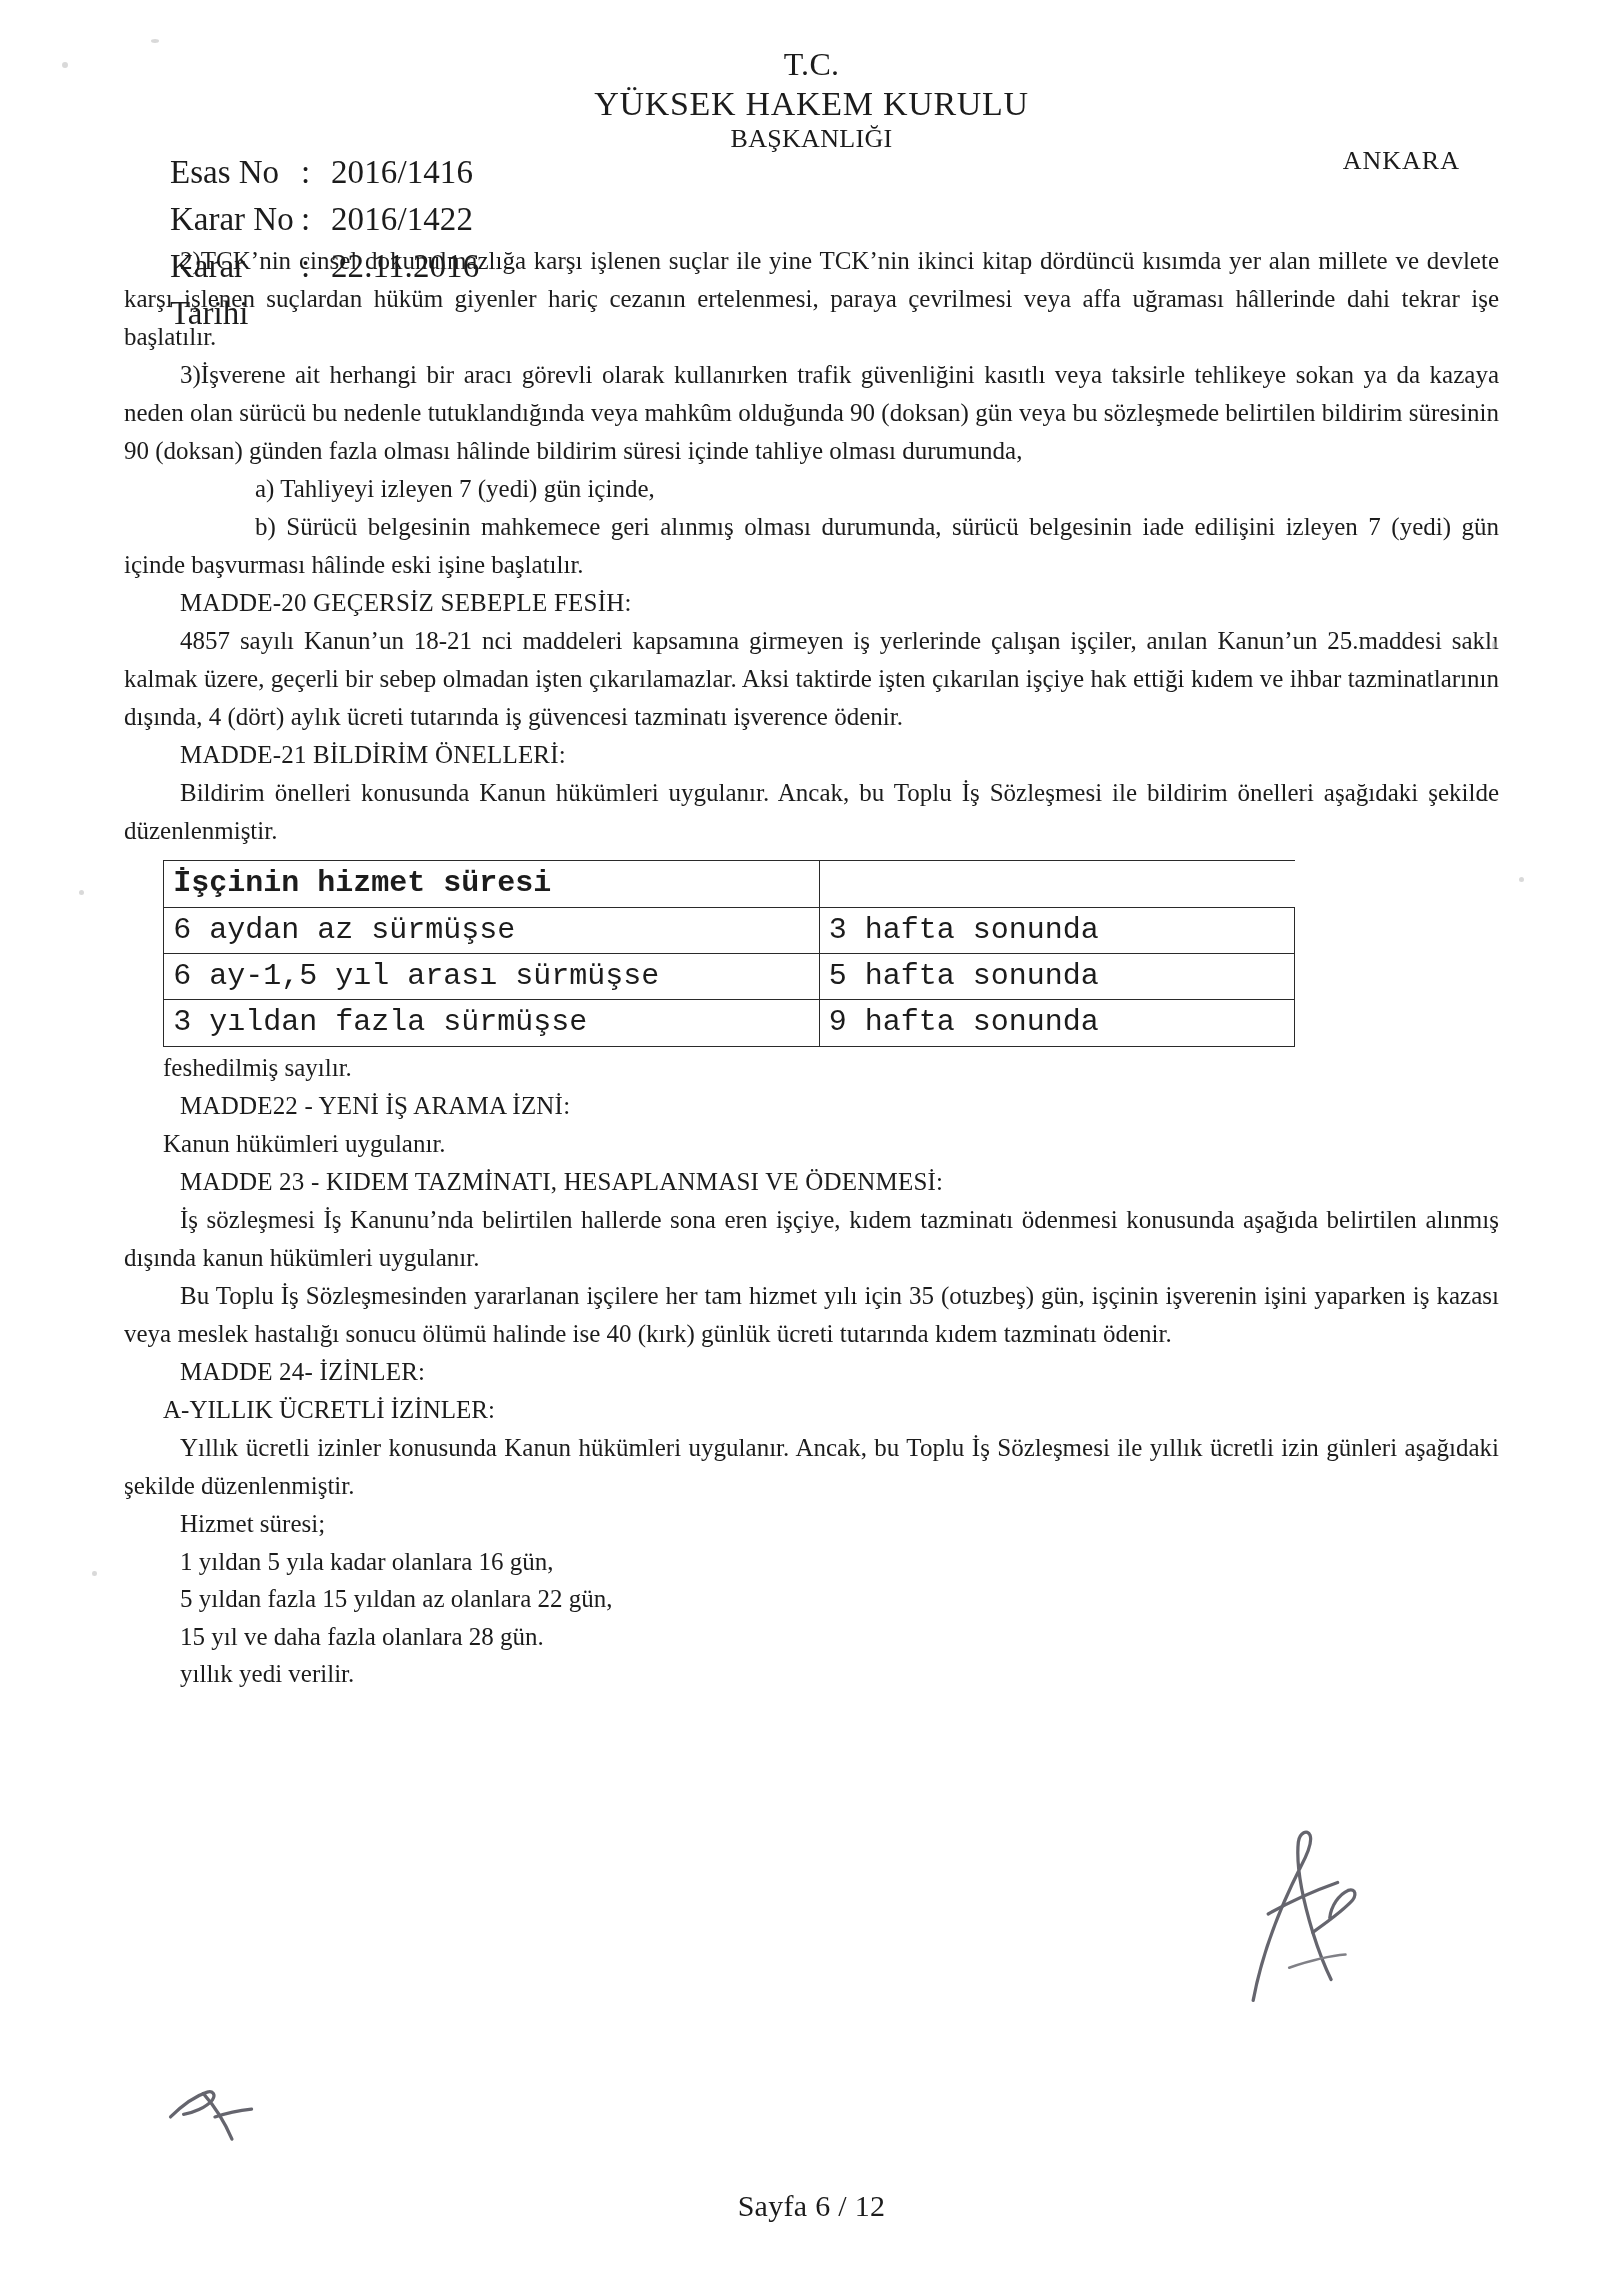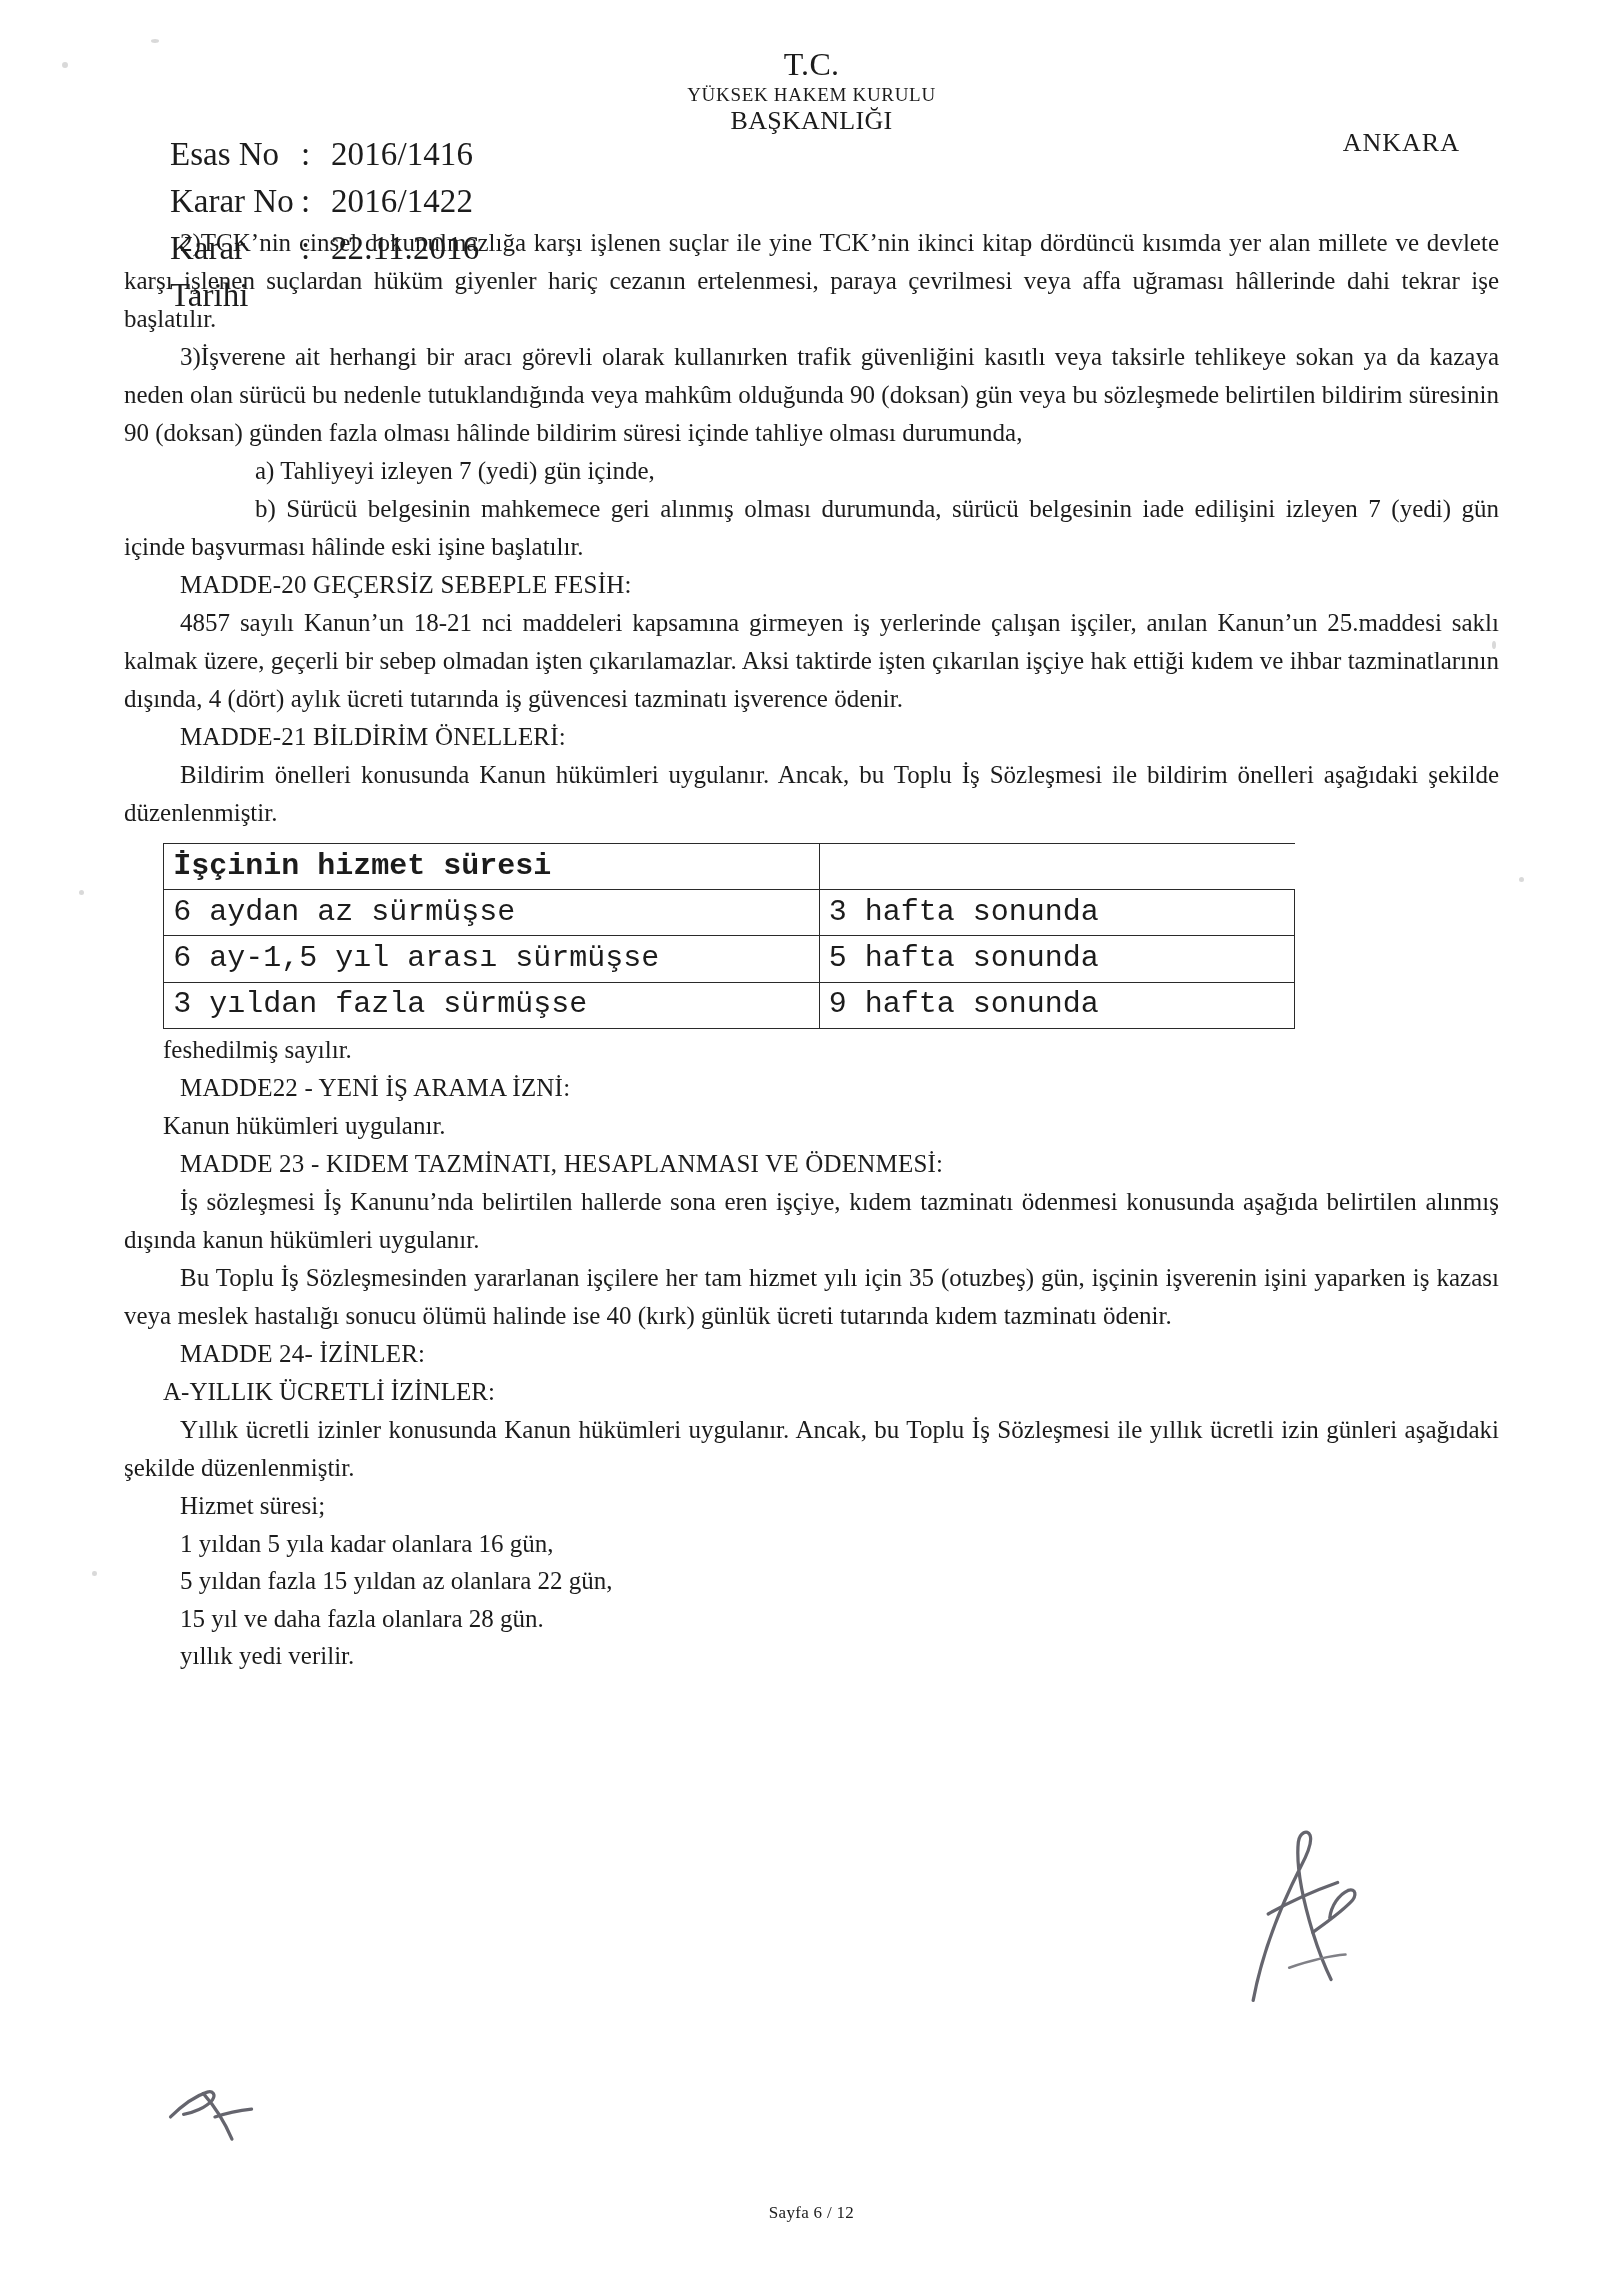--- a/index.html
+++ b/index.html
@@ -25,21 +25,21 @@
   
   .hdr-center {
     text-align: center;
     line-height: 1.18;
   }
   .hdr-tc {
     font-size: 32px;
     letter-spacing: 0.3px;
   }
   .hdr-kurul {
-    font-size: 19px;
+    font-size: 34px;
     letter-spacing: 0.7px;
   }
   .hdr-bask {
     font-size: 26px;
     letter-spacing: 0.3px;
   }
 
   .meta-wrap {
     position: relative;
     margin-top: -25px;
@@ -130,21 +130,21 @@
   }
   .list-block div { line-height: 1.5; }
 
   
   .footer {
     position: absolute;
     left: 0;
     right: 0;
     bottom: 72px;
     text-align: center;
-    font-size: 17px;
+    font-size: 30px;
     letter-spacing: 0.3px;
   }
 
   
   .signature {
     position: absolute;
     right: 216px;
     bottom: 275px;
     width: 216px;
     height: 216px;

